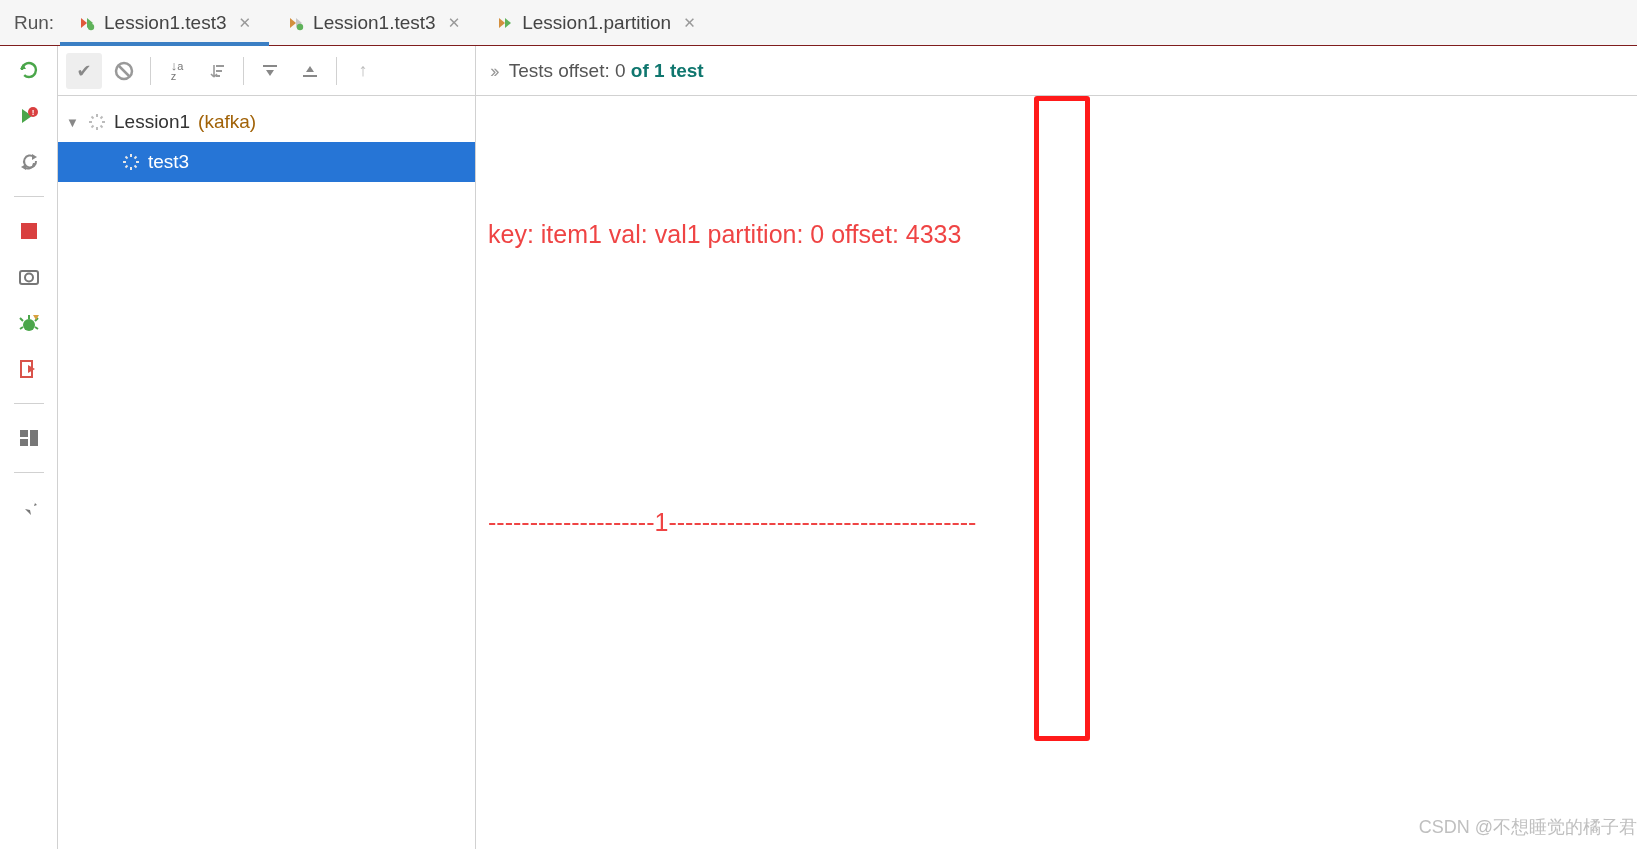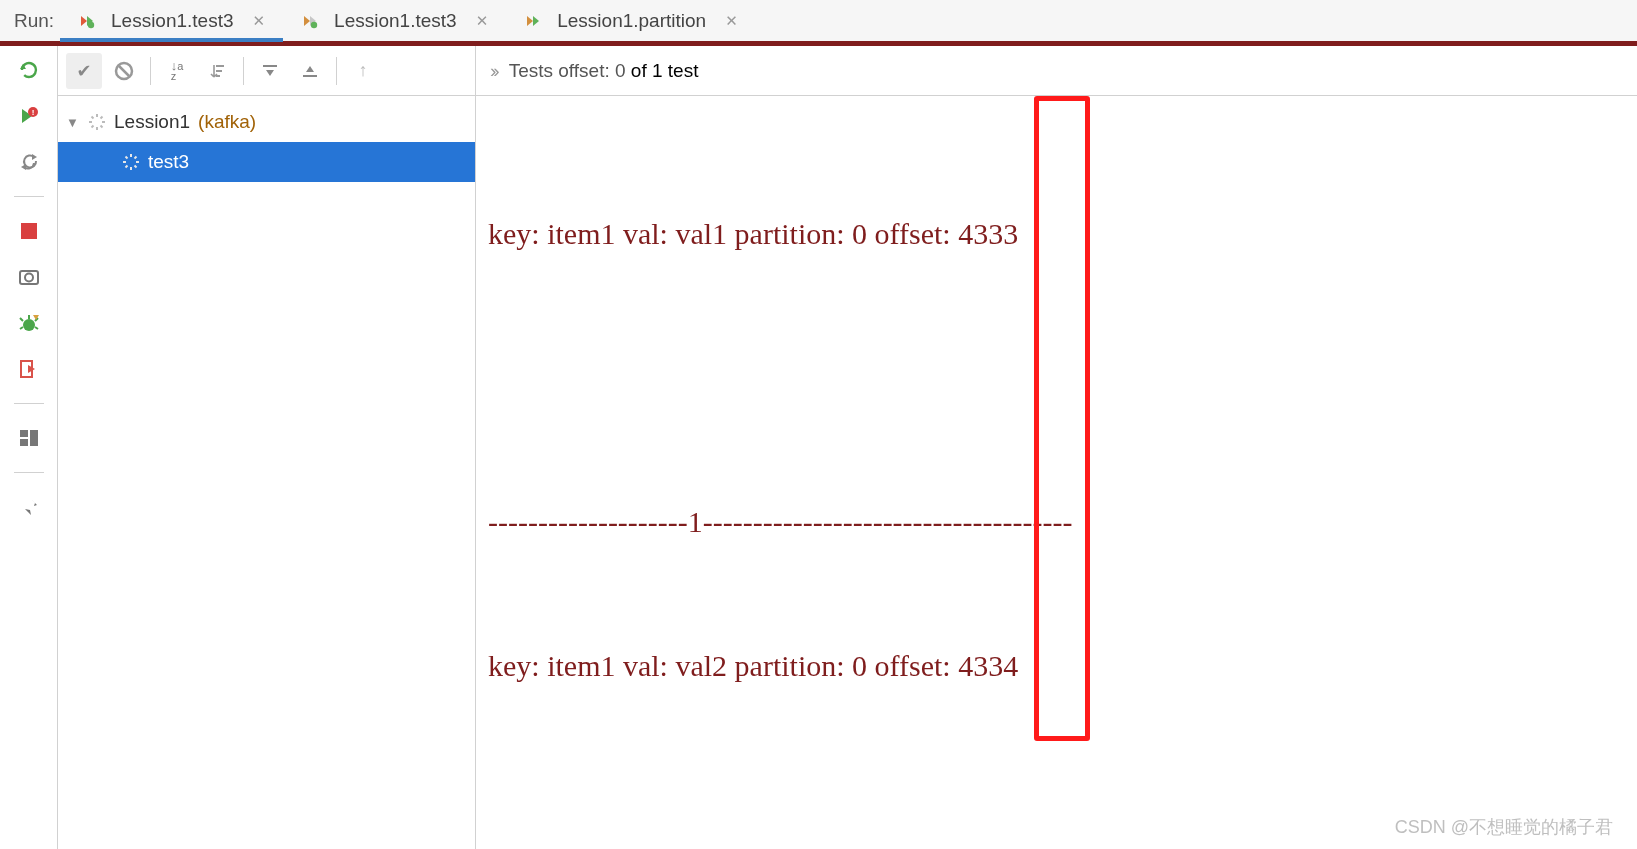--- a/index.html
+++ b/index.html
@@ -10,35 +10,35 @@
     color: #333;
     width: 1637px;
     height: 849px;
     overflow: hidden;
     position: relative;
   }
   .top-row {
     height: 46px;
     display: flex;
     align-items: center;
-    border-bottom: 5px solid #7f1d1d;
+    border-bottom: 1px solid #7f1d1d;
     background: #f6f6f6;
   }
   .run-label {
     width: 60px;
     padding-left: 14px;
     color: #555;
     font-size: 19px;
   }
   .tabs { display: flex; align-items: stretch; height: 100%; }
   .tab {
     display: flex;
     align-items: center;
     padding: 0 18px;
-    gap: 15px;
+    gap: 8px;
     cursor: pointer;
     color: #444;
     font-size: 19px;
     position: relative;
   }
   .tab.active::after {
     content: "";
     position: absolute;
     left: 0; right: 0; bottom: -1px;
     height: 4px;
@@ -104,45 +104,45 @@
   .spin { width: 18px; height: 18px; }
 
   .console-col { flex: 1; display: flex; flex-direction: column; }
   .status-bar {
     height: 50px;
     border-bottom: 1px solid #d1d1d1;
     display: flex; align-items: center; padding: 0 14px;
     color: #555; font-size: 19px; gap: 12px;
   }
   .status-bar .chevrons { color: #999; letter-spacing: -3px; }
-  .status-bar .muted { color: #000000; }
+  .status-bar .muted { color: #0f766e; font-weight: bold; }
 
   .console {
     flex: 1;
     padding: 18px 0 0 12px;
-    font-family: Liberation Serif, serif;
-    font-size: 30px;
+    font-family: Liberation Sans, sans-serif;
+    font-size: 25px;
     line-height: 48px;
-    color: #7f1d1d;
+    color: #ef4444;
     white-space: pre;
     position: relative;
     overflow: hidden;
   }
   .console .row { height: 48px; }
 
   .highlight-box {
     position: absolute;
     border: 5px solid #ff1a1a;
     border-radius: 3px;
     pointer-events: none;
   }
 
   .watermark {
     position: absolute;
-    right: 24px; bottom: 10px;
+    right: 0; bottom: 10px;
     color: #bfbfbf; font-size: 18px;
   }
 </style>
 </head>
 <body>
 
 <div class="top-row">
   <div class="run-label">Run:</div>
   <div class="tabs">
     <div class="tab active">
@@ -323,21 +323,20 @@
       <span>
         <span>Tests offset:</span>
         <span>0</span>
         <span class="muted">of 1 test</span>
       </span>
     </div>
     <div class="console">
       <div class="row">key: item1 val: val1 partition: 0 offset: 4333</div>
       <div class="row"></div>
       <div class="row">--------------------1-------------------------------------</div>
-      <div class="row">key: item1 val: val2 partition: 0 offset: 4334</div>
       <div class="row"></div>
       
       
       
       
       
       
       
       
       <div class="highlight-box" style="top: 0px; left: 558px; width: 56px; height: 645px;"></div>

